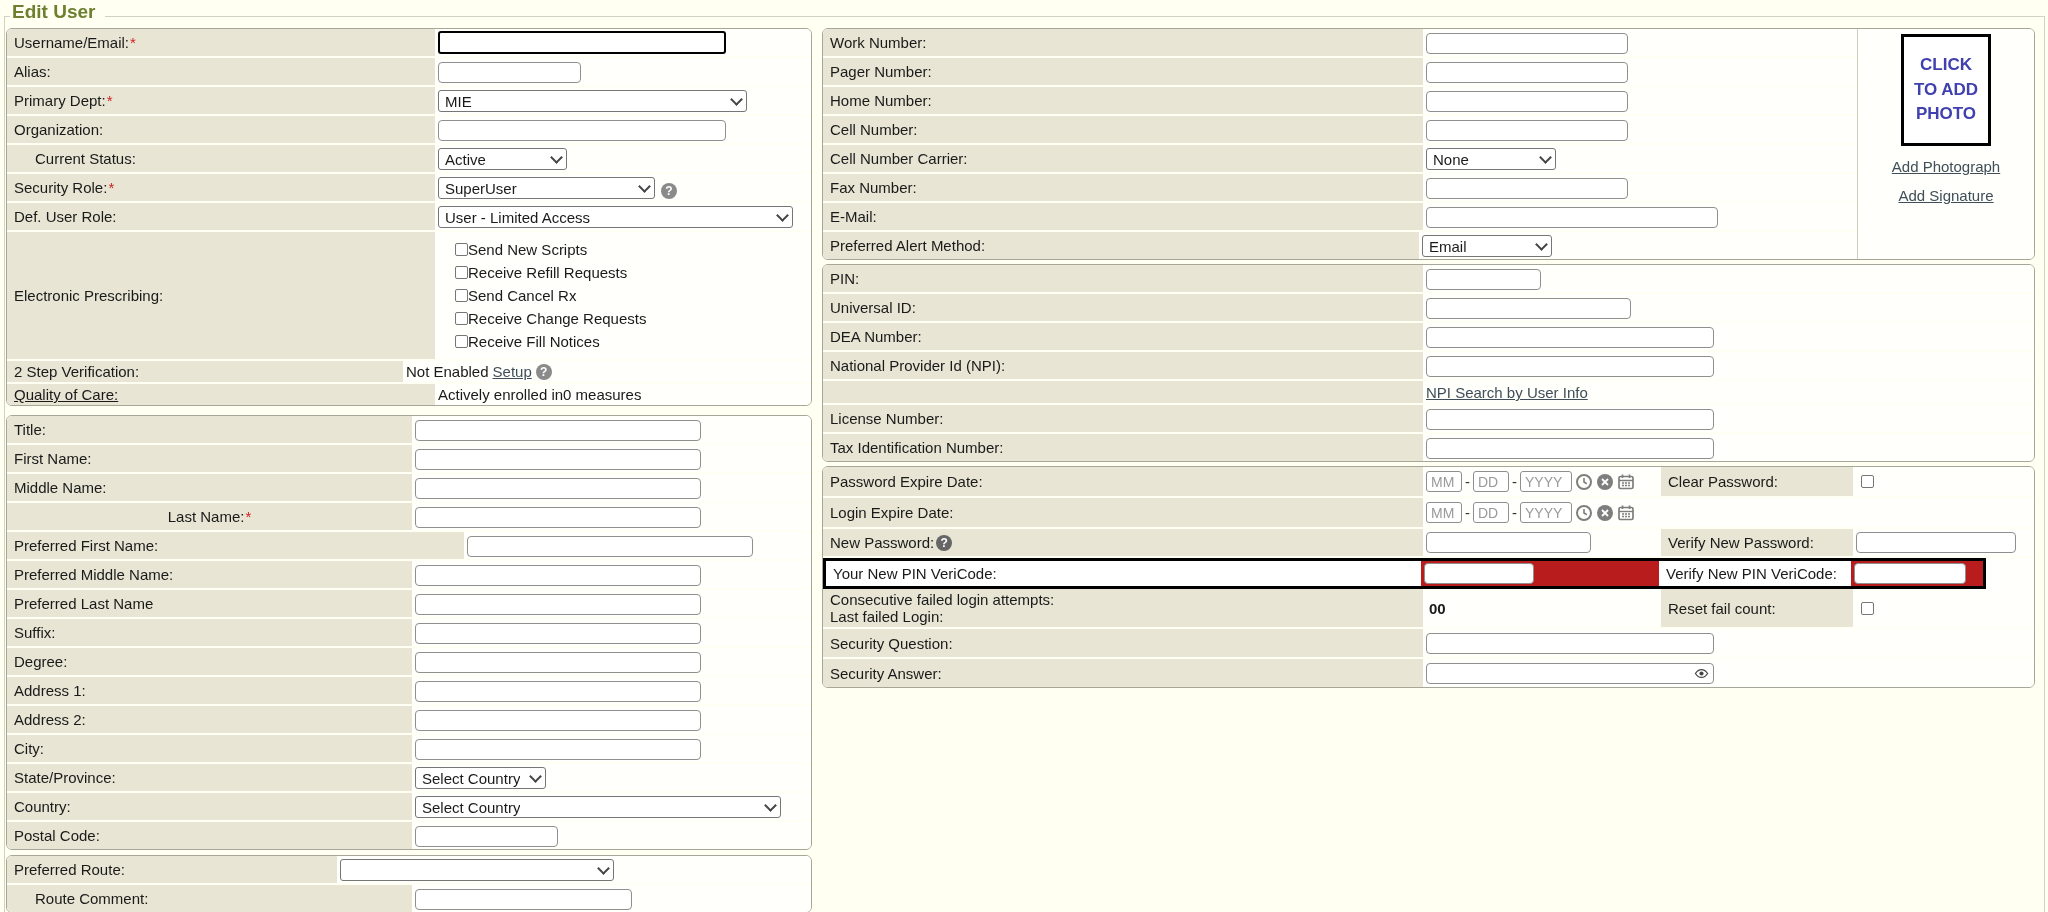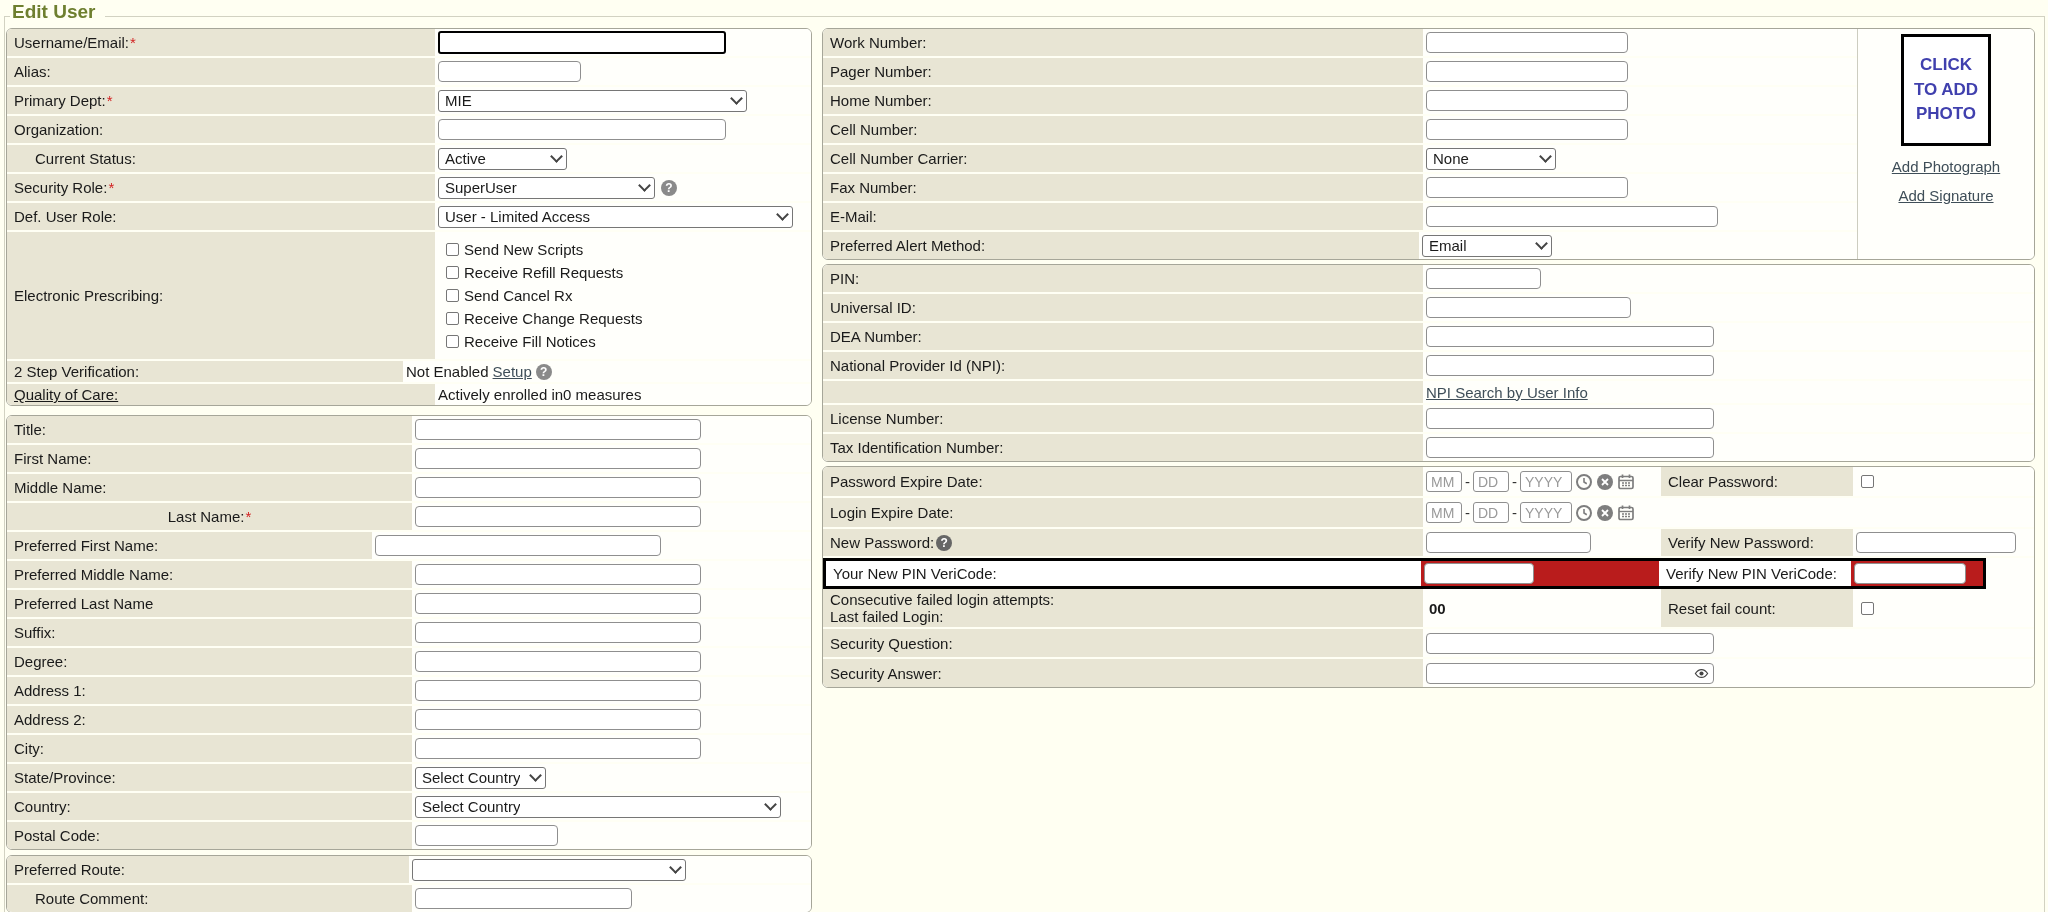--- a/index.html
+++ b/index.html
@@ -13,34 +13,34 @@
 
   .left-panel{position:absolute;left:6px;top:28px;width:806px;}
   .right-panel{position:absolute;left:822px;top:28px;width:1213px;}
 
   .group{border:1px solid #a6a699;border-radius:6px;background:#fffffb;overflow:hidden;}
   .mb9{margin-bottom:9px}.mb5{margin-bottom:5px}.mb4{margin-bottom:4px}
 
   .row{display:flex;align-items:stretch;background:#fffffb;border-bottom:2px solid #fffff4;min-height:27px;}
   .group .row:last-child{border-bottom:none;}
   .row-label{background:#e8e5d4;padding:2px 7px;display:flex;align-items:center;flex:0 0 auto;box-sizing:border-box;}
-  .row-value{flex:1;display:flex;align-items:center;padding:2px 3px;gap:6px;box-sizing:border-box;min-width:0;}
+  .row-value{flex:1;display:flex;align-items:flex-end;padding:2px 3px;gap:6px;box-sizing:border-box;min-width:0;}
 
   .tb{display:inline-flex;align-items:center;justify-content:flex-end;height:21px;background:#fff;
       border:1px solid #8f8f8f;border-radius:4px;box-sizing:border-box;padding-right:4px;flex:0 0 auto;}
   .tb.focus{border:2px solid #000;border-radius:3px;height:23px;}
   .select{display:inline-flex;align-items:center;justify-content:space-between;height:22px;background:#fff;
           border:1px solid #767676;border-radius:3px;box-sizing:border-box;padding:0 5px 0 6px;flex:0 0 auto;}
   .sel-val{white-space:nowrap;overflow:hidden;}
   .chev{width:7px;height:7px;border-right:2px solid #444;border-bottom:2px solid #444;
         transform:rotate(45deg);margin-top:-4px;margin-left:8px;flex:0 0 auto;}
   .cb{width:13px;height:13px;border:1px solid #767676;border-radius:2px;background:#fff;
       display:inline-block;box-sizing:border-box;flex:0 0 auto;}
   .checks{display:flex;flex-direction:column;padding:4px 0;}
-  .cb-row{display:flex;align-items:center;gap:5px;margin:3px 8px;}
+  .cb-row{display:flex;align-items:center;margin:3px 17px;}
   .help{width:16px;height:16px;border-radius:50%;background:#8a8a8a;color:#fff;font-size:12px;
         font-weight:bold;display:inline-flex;align-items:center;justify-content:center;flex:0 0 auto;}
   .link{color:#3f4e58;text-decoration:underline;cursor:pointer;white-space:nowrap;}
   .req{color:#d22222;margin-left:1px;}
   .lbl-link{text-decoration:underline;}
 
   
   .g1wrap{display:flex;align-items:stretch;}
   .g1rows{flex:1;min-width:0;}
   .photo-cell{width:176px;border-left:1px solid #cdcdc0;background:#fffffb;display:flex;
@@ -226,21 +226,21 @@
       <div class="row">
         <div class="row-label" style="width: 405px; justify-content: center;">
           <span>Last Name:</span>
           <span class="req">*</span>
         </div>
         <div class="row-value">
           <span class="tb" style="width: 286px;"></span>
         </div>
       </div>
       <div class="row">
-        <div class="row-label" style="width: 365px;">
+        <div class="row-label" style="width: 457px;">
           <span>Preferred First Name:</span>
         </div>
         <div class="row-value">
           <span class="tb" style="width: 286px;"></span>
         </div>
       </div>
       <div class="row">
         <div class="row-label" style="width: 405px;">
           <span>Preferred Middle Name:</span>
         </div>
@@ -322,21 +322,21 @@
         <div class="row-label" style="width: 405px;">
           <span>Postal Code:</span>
         </div>
         <div class="row-value">
           <span class="tb" style="width: 143px;"></span>
         </div>
       </div>
     </div>
   <div class="group" id="left-g3">
       <div class="row">
-        <div class="row-label" style="width: 402px;">
+        <div class="row-label" style="width: 330px;">
           <span>Preferred Route:</span>
         </div>
         <div class="row-value">
           <span class="select" style="width: 274px;">
             <span class="sel-val"></span>
             <span class="chev"></span>
           </span>
         </div>
       </div>
       <div class="row">

